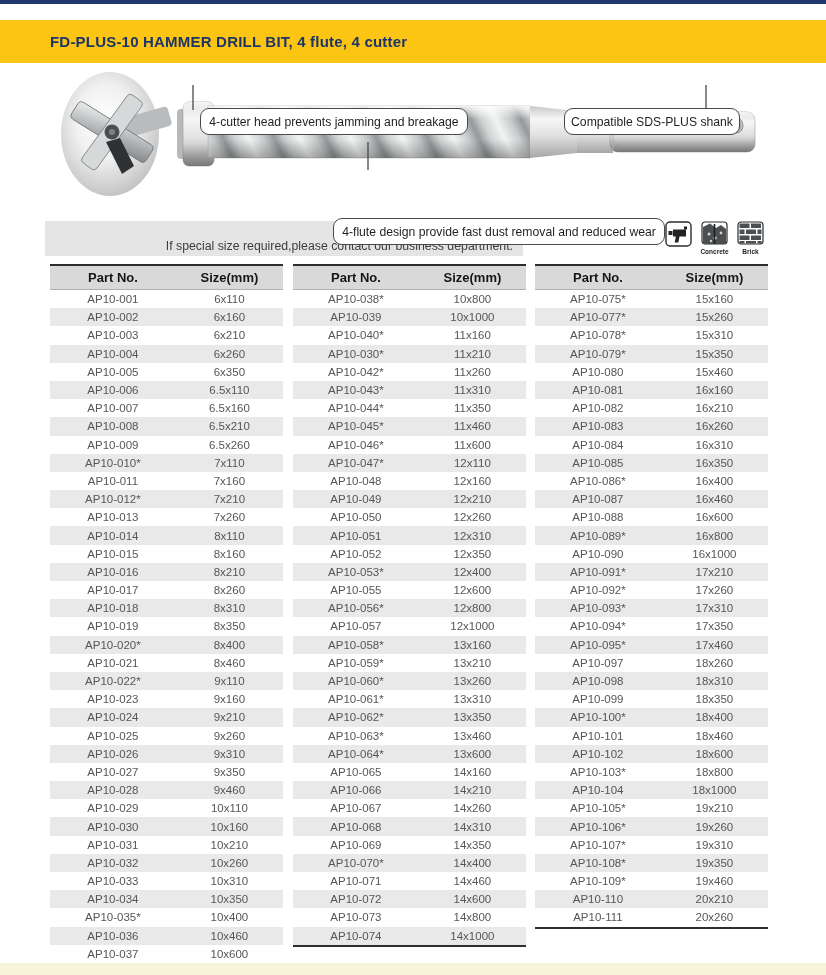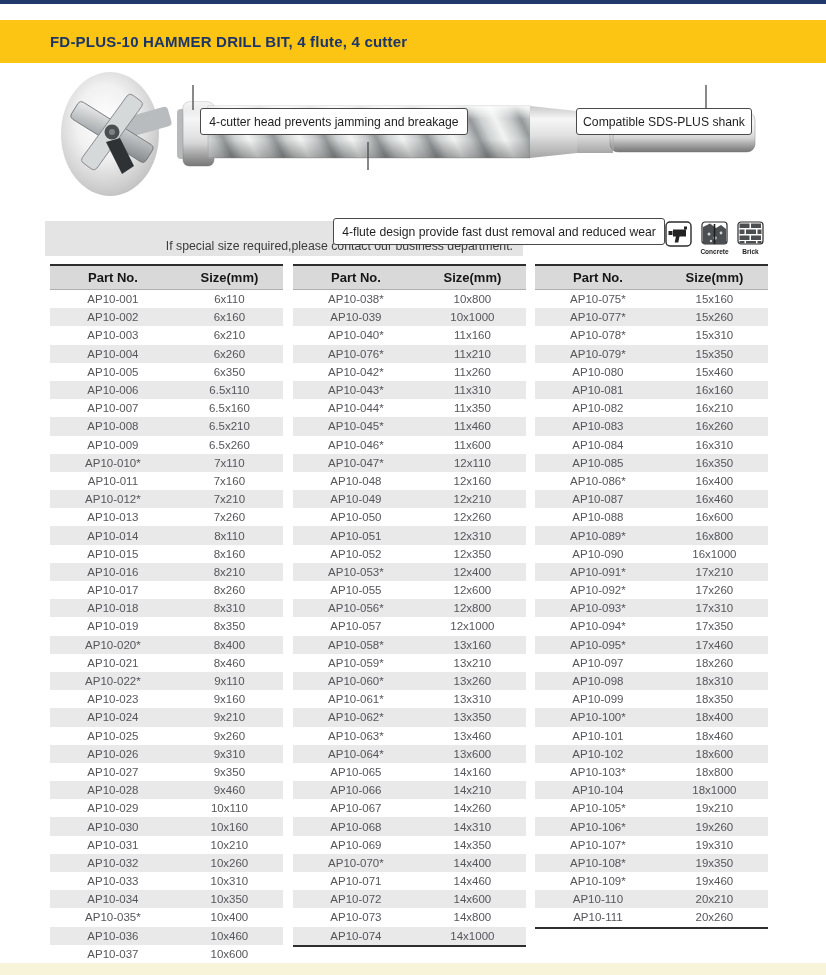--- a/index.html
+++ b/index.html
@@ -9,25 +9,25 @@
   
   .top-strip{position:absolute;left:0;top:0;width:826px;height:4px;background:#20386c;}
   .title-bar{position:absolute;left:0;top:20px;width:826px;height:43px;background:#fcc513;
              display:flex;align-items:center;}
   .title-bar .title{margin-left:50px;font-size:15px;font-weight:bold;color:#1c3568;
                     letter-spacing:.2px;}
 
   
   .illus{position:absolute;left:0;top:48px;width:826px;height:165px;}
   .illus svg{position:absolute;left:0;top:0;}
-  .callout{position:absolute;background:#ffffff;border:1.6px solid #4a4a4a;border-radius:3px;
+  .callout{position:absolute;background:#ffffff;border:1.6px solid #4a4a4a;border-radius:9px;
            display:flex;align-items:center;justify-content:center;font-size:12.2px;color:#1f1f1f;
            z-index:3;white-space:nowrap;}
   .co-cutter{left:200px;top:60px;width:266px;height:25px;}
-  .co-shank{left:576px;top:60px;width:174px;height:25px;}
+  .co-shank{left:564px;top:60px;width:174px;height:25px;}
   .co-flute{left:333px;top:170px;width:330px;height:25px;}
 
   
   .note-box{position:absolute;left:45px;top:221px;width:478px;height:35px;background:#e4e4e4;
             padding:2px 10px;box-sizing:border-box;text-align:right;}
   .note-box .ln{font-size:12.3px;color:#3c3c3c;line-height:15.5px;}
   .app-icons{position:absolute;left:664px;top:221px;width:112px;height:36px;display:flex;gap:7px;}
   .app-icon{width:29px;display:flex;flex-direction:column;align-items:center;}
   .app-icon .glyph{width:27px;height:26px;}
   .app-icon .lbl{font-size:6.5px;color:#222;margin-top:1px;font-weight:bold;}
@@ -351,21 +351,21 @@
         </div>
         <div class="trow">
           <div class="cell">AP10-039</div>
           <div class="cell">10x1000</div>
         </div>
         <div class="trow">
           <div class="cell">AP10-040*</div>
           <div class="cell">11x160</div>
         </div>
         <div class="trow">
-          <div class="cell">AP10-076*</div>
+          <div class="cell">AP10-030*</div>
           <div class="cell">11x210</div>
         </div>
         <div class="trow">
           <div class="cell">AP10-042*</div>
           <div class="cell">11x260</div>
         </div>
         <div class="trow">
           <div class="cell">AP10-043*</div>
           <div class="cell">11x310</div>
         </div>

